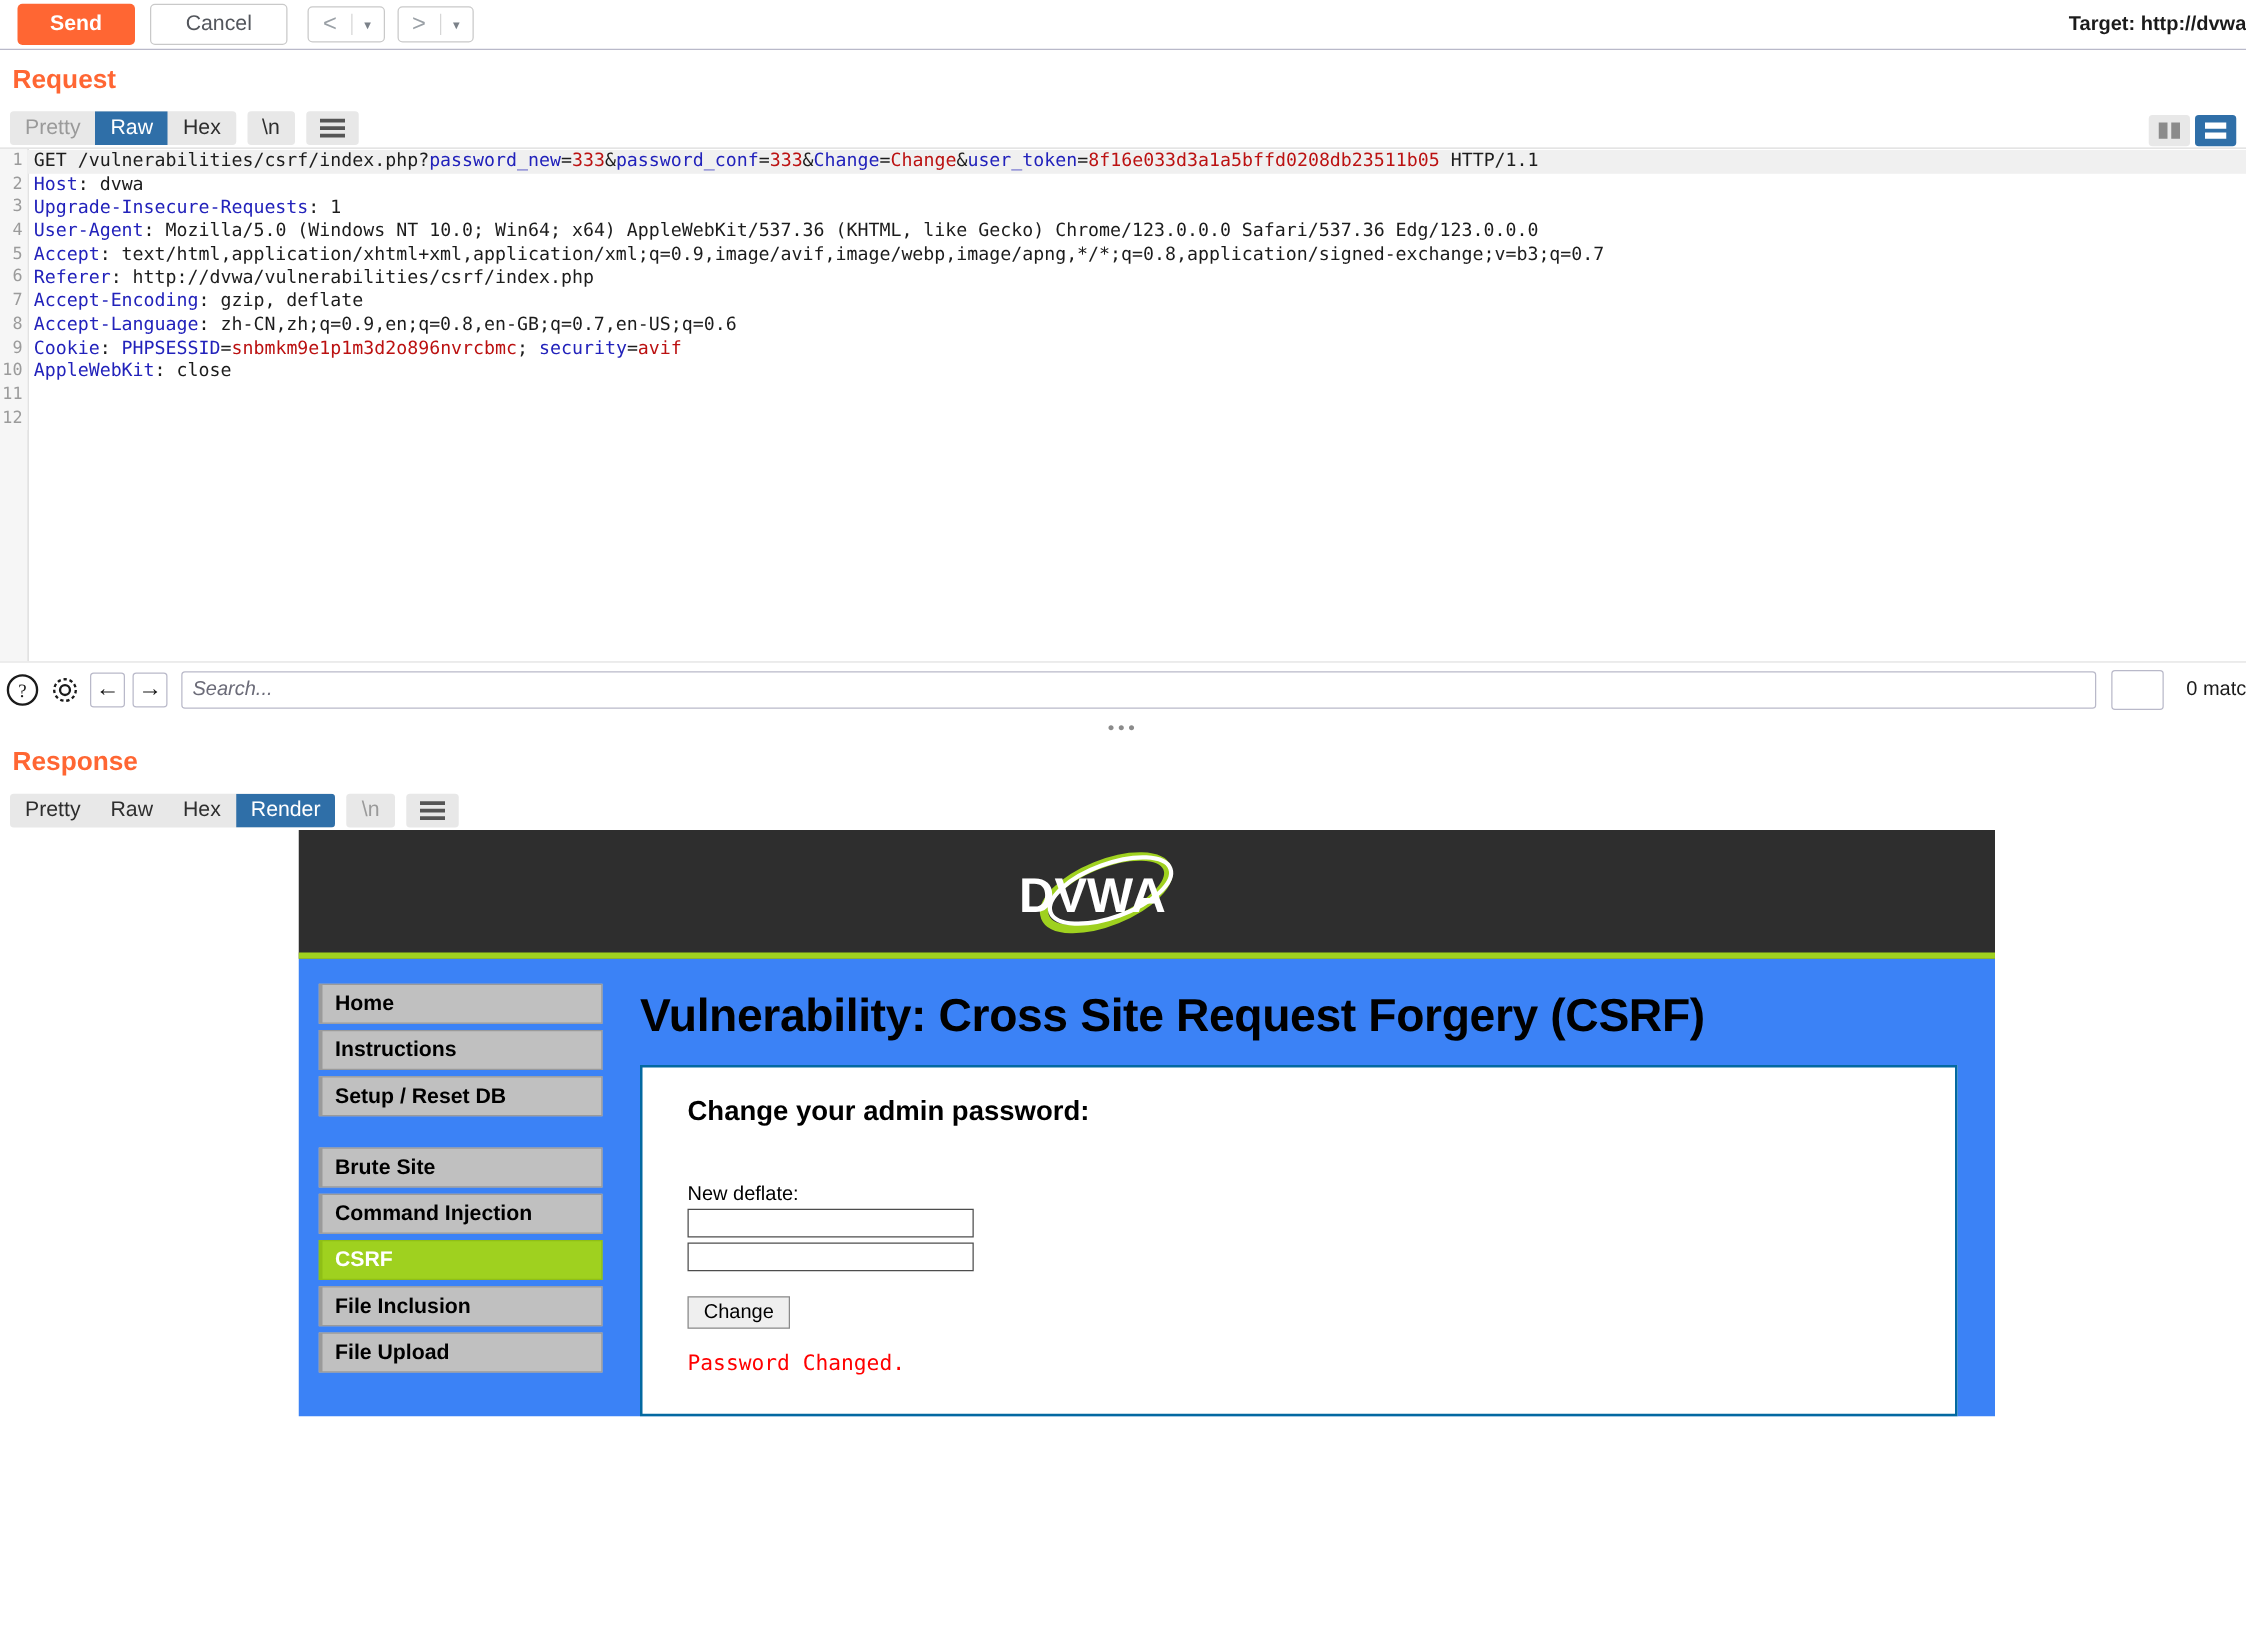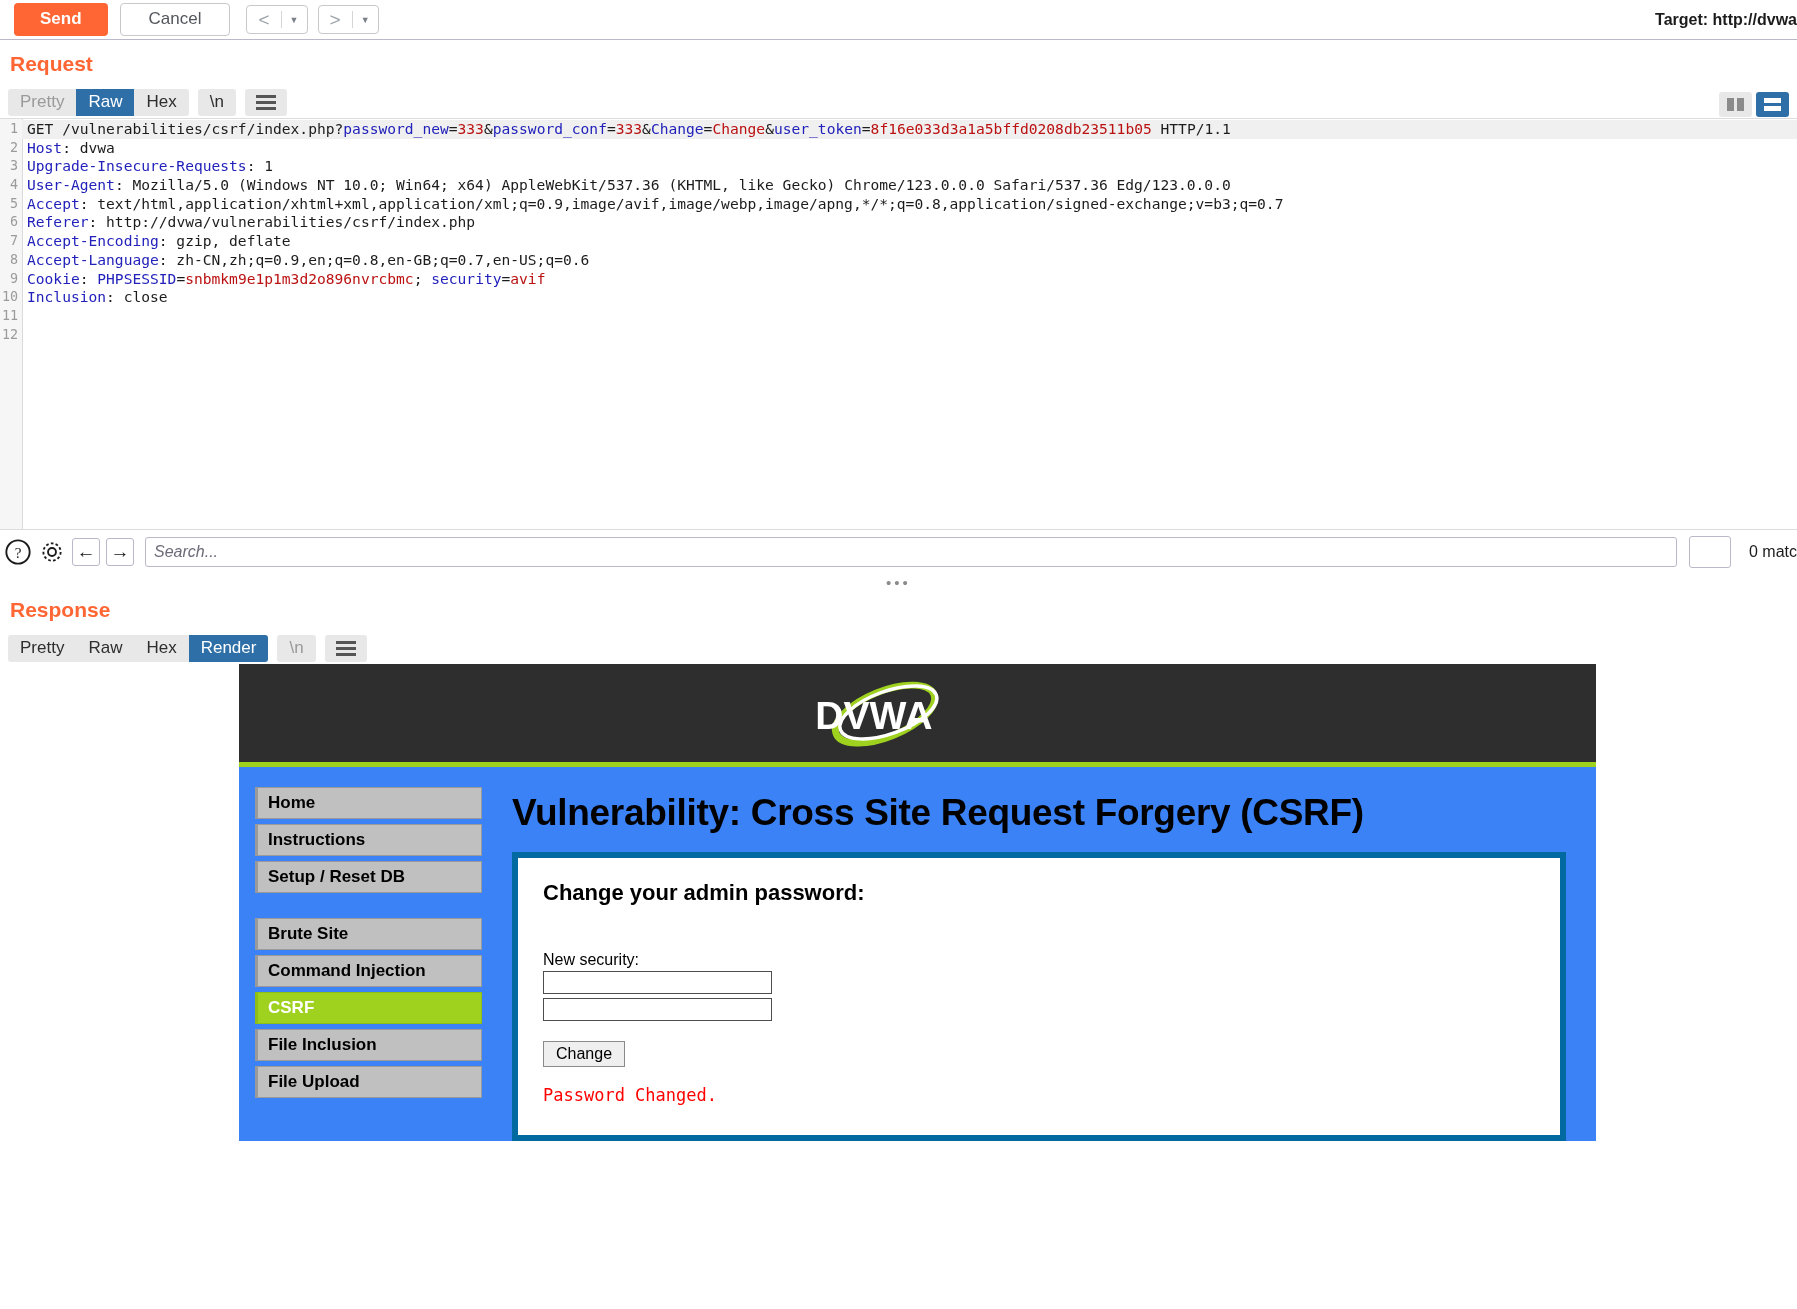--- a/index.html
+++ b/index.html
@@ -328,22 +328,22 @@
     padding: 15px 30px 0 18px;
   }
   .dvwa-h1 {
     font-size: 37px;
     font-weight: bold;
     color: #000000;
     margin: 10px 0 18px 0;
     letter-spacing: -0.3px;
   }
   .dvwa-box {
-    border: 6px solid #0369a1;
-    padding: 22px 26px 30px 25px;
+    border: 2px solid #0369a1;
+    padding: 22px 26px 30px 36px;
     background: #ffffff;
   }
   .dvwa-h3 {
     font-size: 22px;
     font-weight: bold;
     margin: 0 0 45px 0;
     color: #000;
   }
   .field-label {
     font-size: 16px;
@@ -439,21 +439,21 @@
   <div class="codearea" id="request-code">
       <div class="cline firstline"><span class="cnum">1</span><span class="ctext"><span class="v">GET /vulnerabilities/csrf/index.php?</span><span class="k">password_new</span><span class="v">=</span><span class="r">333</span><span class="v">&amp;</span><span class="k">password_conf</span><span class="v">=</span><span class="r">333</span><span class="v">&amp;</span><span class="k">Change</span><span class="v">=</span><span class="r">Change</span><span class="v">&amp;</span><span class="k">user_token</span><span class="v">=</span><span class="r">8f16e033d3a1a5bffd0208db23511b05</span><span class="v"> HTTP/1.1</span></span></div>
       <div class="cline"><span class="cnum">2</span><span class="ctext"><span class="k">Host</span><span class="v">: dvwa</span></span></div>
       <div class="cline"><span class="cnum">3</span><span class="ctext"><span class="k">Upgrade-Insecure-Requests</span><span class="v">: 1</span></span></div>
       <div class="cline"><span class="cnum">4</span><span class="ctext"><span class="k">User-Agent</span><span class="v">: Mozilla/5.0 (Windows NT 10.0; Win64; x64) AppleWebKit/537.36 (KHTML, like Gecko) Chrome/123.0.0.0 Safari/537.36 Edg/123.0.0.0</span></span></div>
       <div class="cline"><span class="cnum">5</span><span class="ctext"><span class="k">Accept</span><span class="v">: text/html,application/xhtml+xml,application/xml;q=0.9,image/avif,image/webp,image/apng,*/*;q=0.8,application/signed-exchange;v=b3;q=0.7</span></span></div>
       <div class="cline"><span class="cnum">6</span><span class="ctext"><span class="k">Referer</span><span class="v">: http://dvwa/vulnerabilities/csrf/index.php</span></span></div>
       <div class="cline"><span class="cnum">7</span><span class="ctext"><span class="k">Accept-Encoding</span><span class="v">: gzip, deflate</span></span></div>
       <div class="cline"><span class="cnum">8</span><span class="ctext"><span class="k">Accept-Language</span><span class="v">: zh-CN,zh;q=0.9,en;q=0.8,en-GB;q=0.7,en-US;q=0.6</span></span></div>
       <div class="cline"><span class="cnum">9</span><span class="ctext"><span class="k">Cookie</span><span class="v">: </span><span class="k">PHPSESSID</span><span class="v">=</span><span class="r">snbmkm9e1p1m3d2o896nvrcbmc</span><span class="v">; </span><span class="k">security</span><span class="v">=</span><span class="r">avif</span></span></div>
-      <div class="cline"><span class="cnum">10</span><span class="ctext"><span class="k">Inclusion</span><span class="v">: close</span></span></div>
+      <div class="cline"><span class="cnum">10</span><span class="ctext"><span class="k">AppleWebKit</span><span class="v">: close</span></span></div>
       <div class="cline"><span class="cnum">11</span><span class="ctext"></span></div>
       <div class="cline"><span class="cnum">12</span><span class="ctext"></span></div>
     </div>
 </div>
 
 <div class="searchrow">
   <svg class="circ-icon" viewBox="0 0 24 24">
     <circle cx="12" cy="12" r="10" fill="none" stroke="#1b1b1b" stroke-width="1.6"></circle>
     <text x="12" y="17" font-size="13" text-anchor="middle" fill="#1b1b1b" font-family="Liberation Serif, serif">?</text>
   </svg>
@@ -519,21 +519,21 @@
             <div class="menu-item">File Inclusion</div>
             <div class="menu-item">File Upload</div>
           </div>
 
         <div class="dvwa-main">
           <div class="dvwa-h1">Vulnerability: Cross Site Request Forgery (CSRF)</div>
 
           <div class="dvwa-box">
             <div class="dvwa-h3">Change your admin password:</div>
 
-            <div class="field-label">New security:</div>
+            <div class="field-label">New deflate:</div>
             <input class="field-input" type="password" style="">
 
             <input class="field-input" type="password" style="">
 
             <button class="change-btn">Change</button>
 
             <div class="pw-msg">Password Changed.</div>
           </div>
         </div>
       </div>

